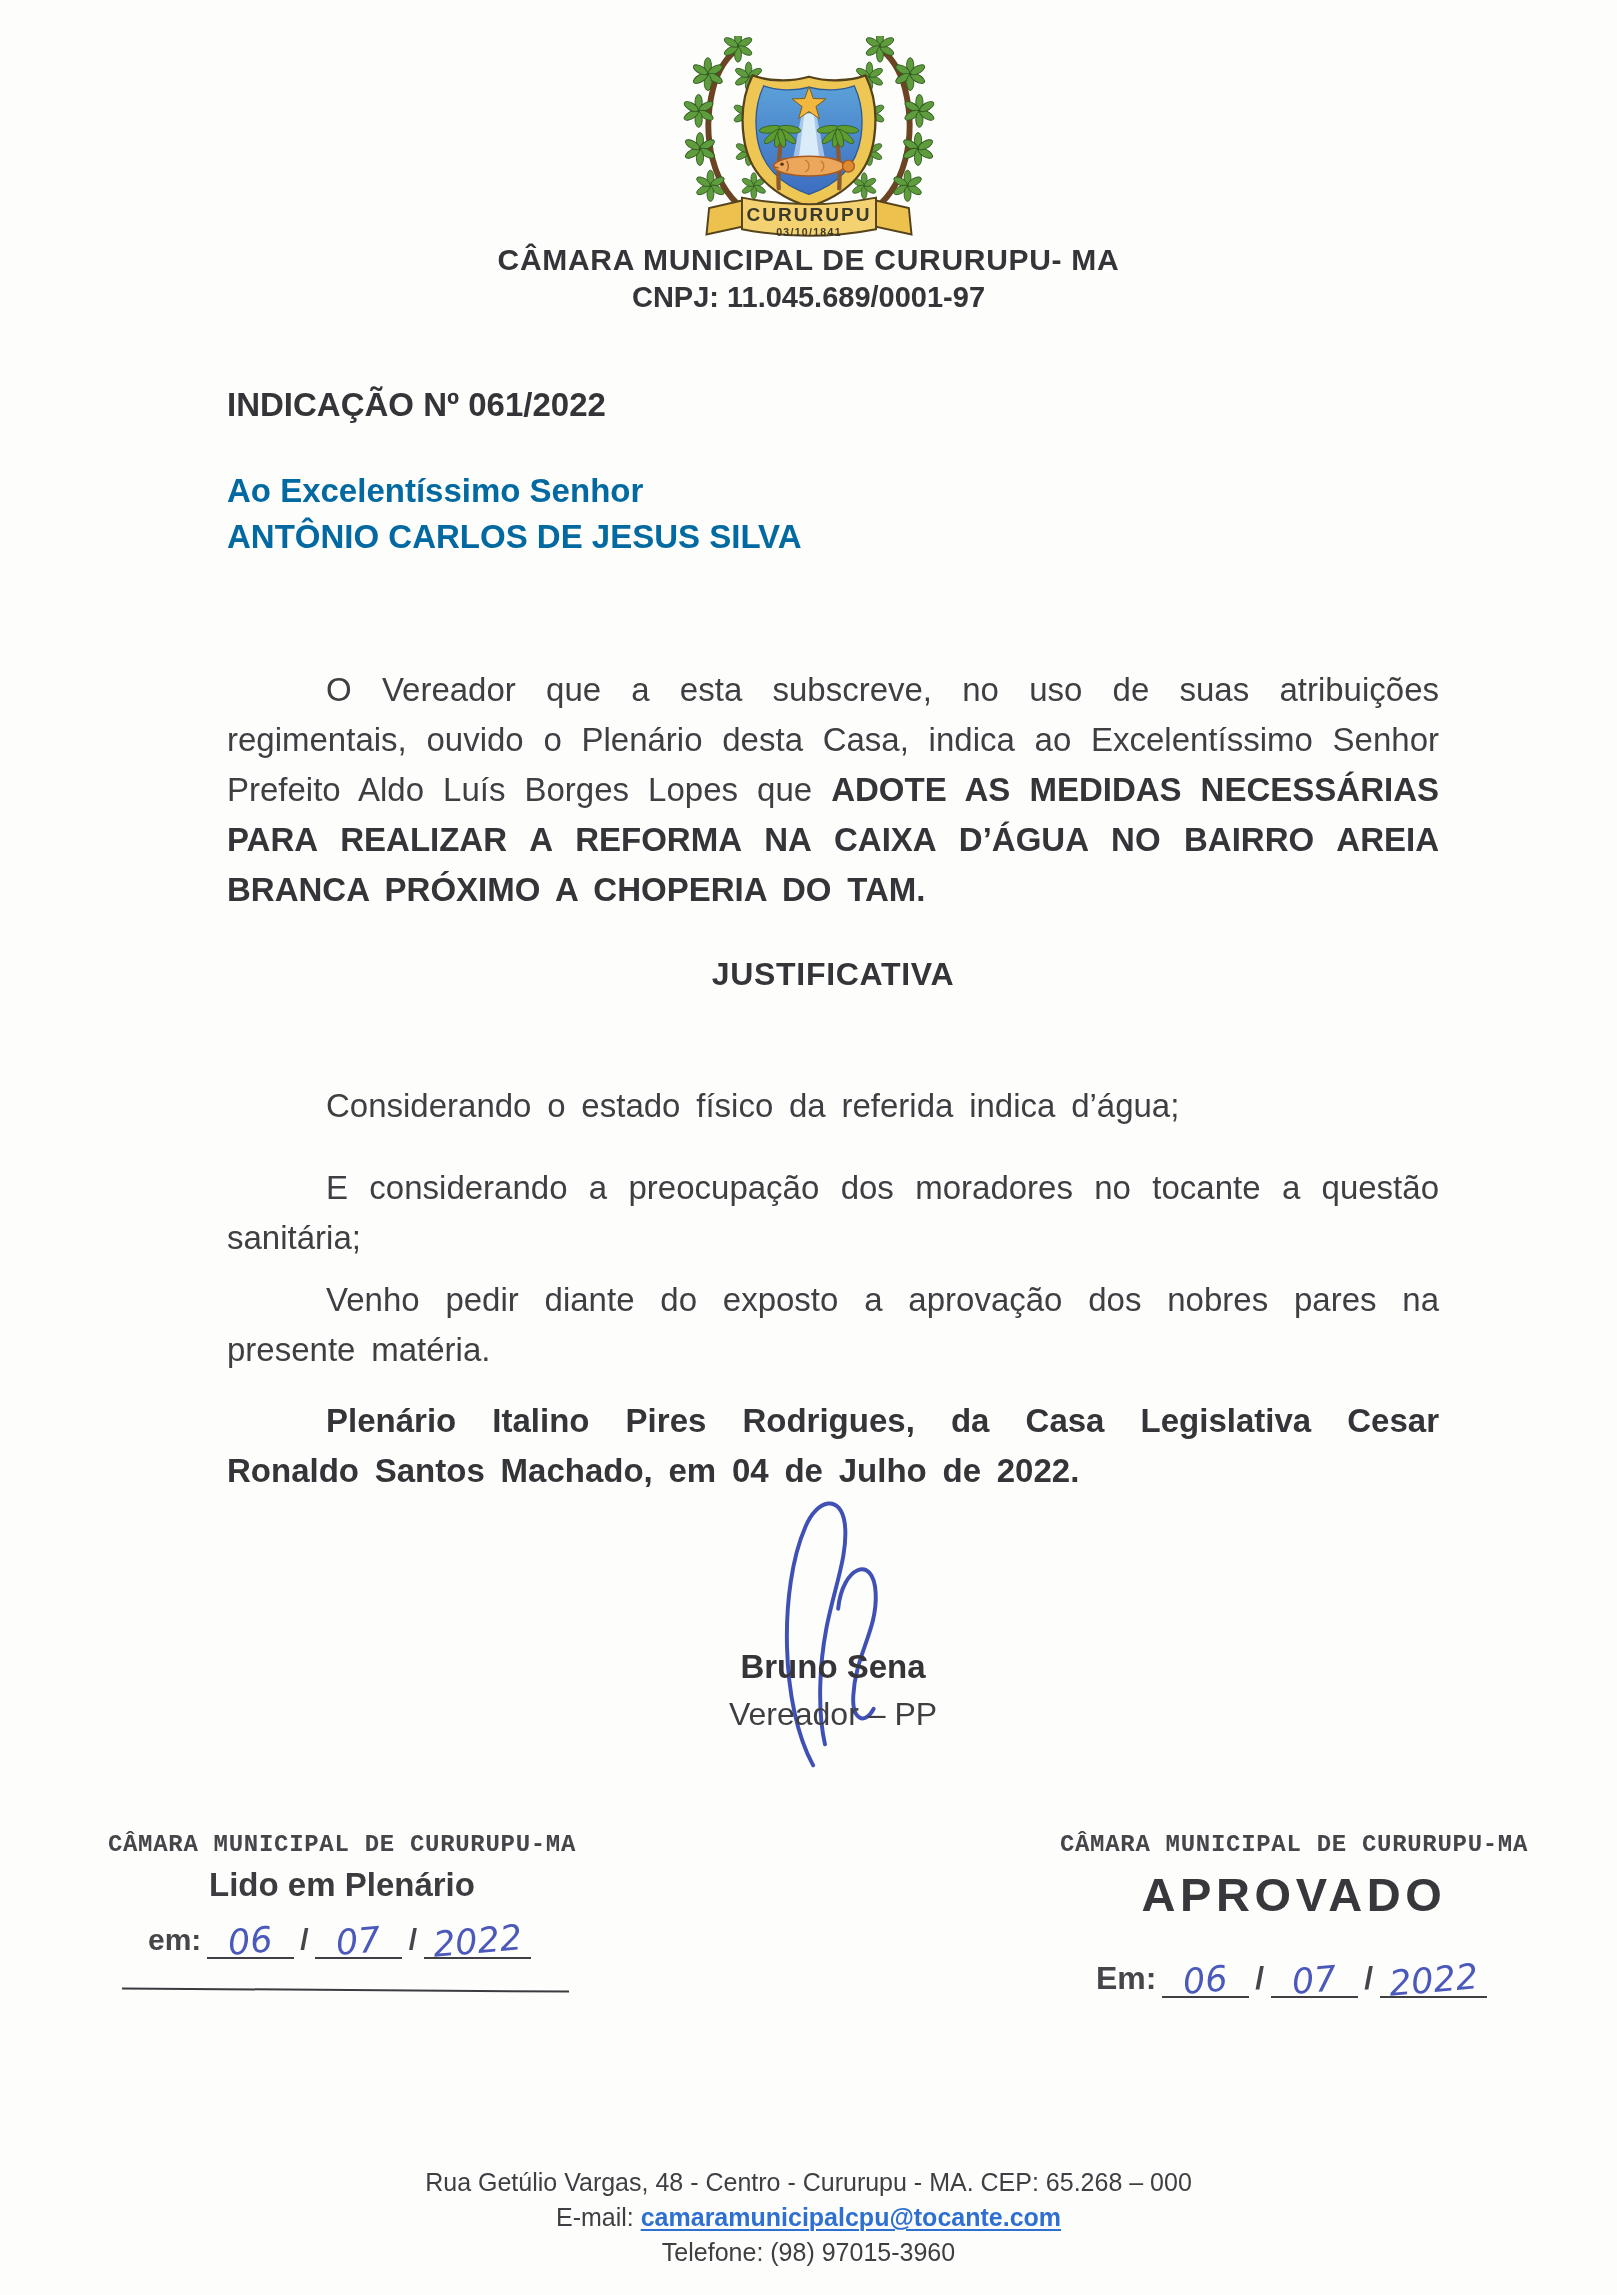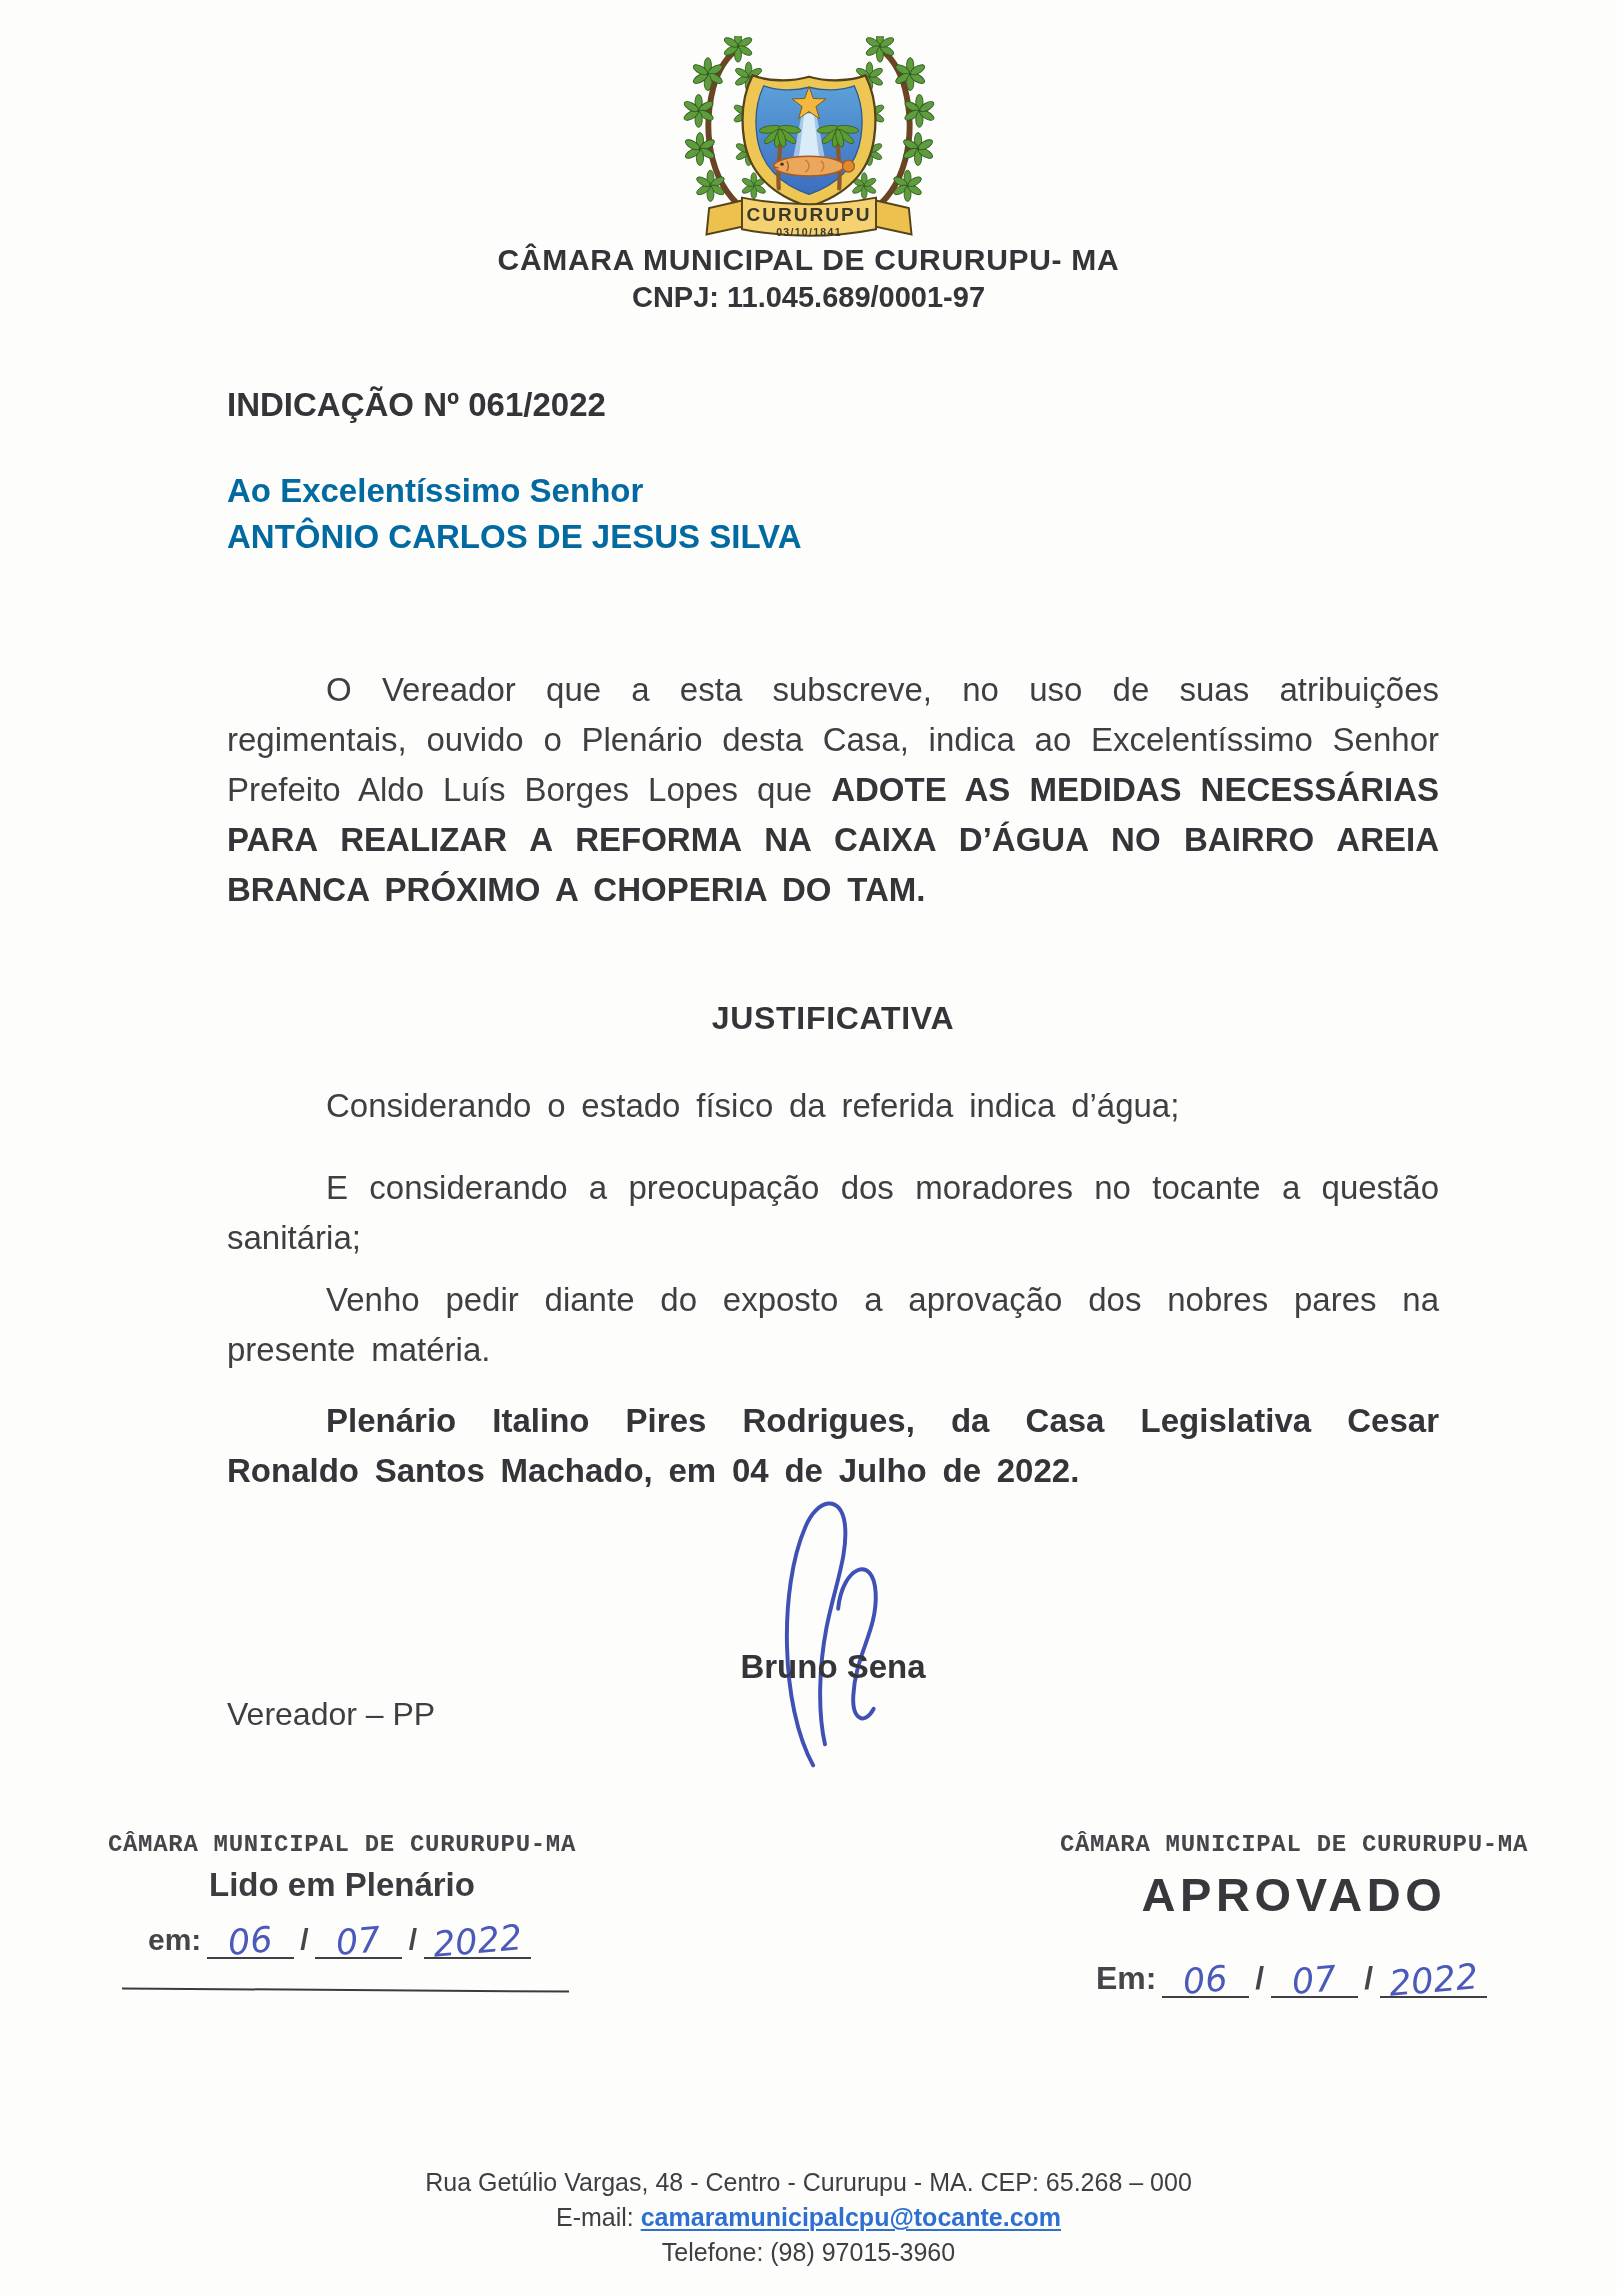--- a/index.html
+++ b/index.html
@@ -16,29 +16,29 @@
     font-weight:bold;font-size:29px;color:#353539;}
   .doc-title{position:absolute;top:386px;left:227px;font-size:33px;font-weight:bold;color:#353539;}
   .addressee{position:absolute;top:468px;left:227px;font-size:33px;font-weight:bold;
     line-height:46px;color:#0369a1;}
   .body-col{position:absolute;left:227px;width:1212px;font-size:33px;line-height:50px;
     text-align:justify;word-spacing:6.6px;color:#3f3f43;}
   .indent{text-indent:99px;}
   .p1{top:665px;}
   .bold-run{font-weight:bold;color:#353539;}
   .section-heading{position:absolute;top:956px;left:227px;width:1212px;text-align:center;
-    font-weight:bold;font-size:32px;letter-spacing:0.7px;color:#353539;margin-top:44px;}
+    font-weight:bold;font-size:32px;letter-spacing:0.7px;color:#353539;}
   .p2{top:1081px;}
   .p3{top:1163px;}
   .p4{top:1275px;}
   .p5{top:1396px;font-weight:bold;color:#353539;}
   .sig-scribble{position:absolute;left:775px;top:1489px;}
   .sig-name{position:absolute;top:1648px;left:227px;width:1212px;text-align:center;
     font-size:33px;font-weight:bold;color:#353539;}
-  .sig-role{position:absolute;top:1696px;left:227px;width:1212px;text-align:left;font-size:32px;}
+  .sig-role{position:absolute;top:1696px;left:227px;width:1212px;text-align:center;font-size:32px;}
   .stamp{position:absolute;text-align:center;color:#45454a;}
   .stamp-left{left:99px;top:1831px;width:486px;}
   .stamp-right{left:1051px;top:1831px;width:486px;}
   .stamp-org{font-size:24px;font-weight:bold;letter-spacing:0.7px;font-family:Liberation Mono, monospace;}
   .stamp-label-left{font-size:33px;font-weight:bold;margin-top:8px;color:#3c3c40;}
   .stamp-label-right{font-size:47px;font-weight:bold;letter-spacing:4.6px;margin-top:9.2px;color:#38383c;}
   .stamp-date{margin-top:16px;font-size:30px;font-weight:bold;white-space:nowrap;}
   .stamp-right .stamp-date{margin-top:37px;font-size:32px;}
   .seg{display:inline-block;border-bottom:2.6px solid #3f3f44;min-width:79px;
     text-align:center;margin:0 5.3px;line-height:1.05;padding:0 4px;}

